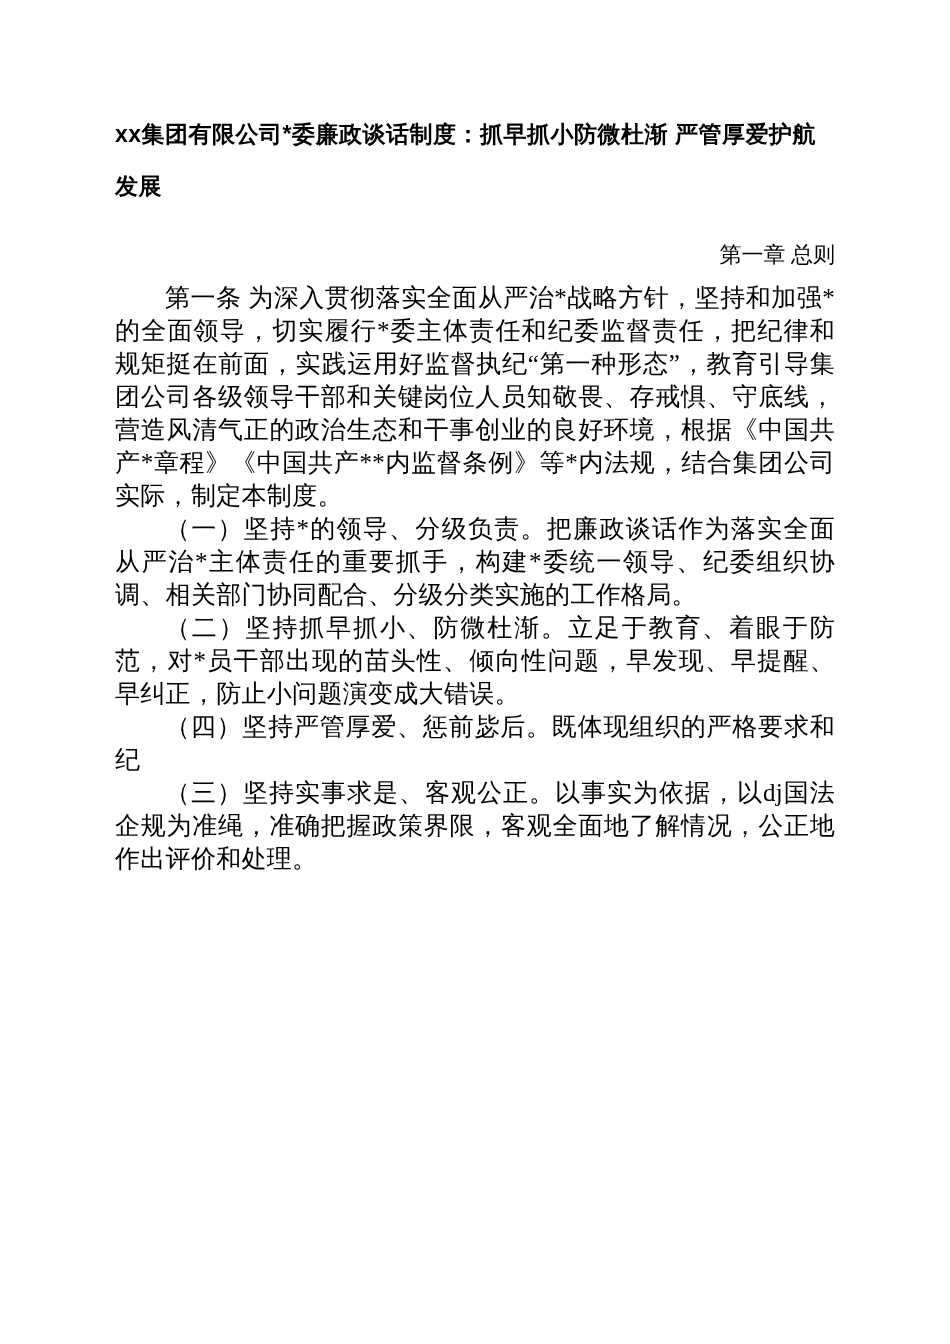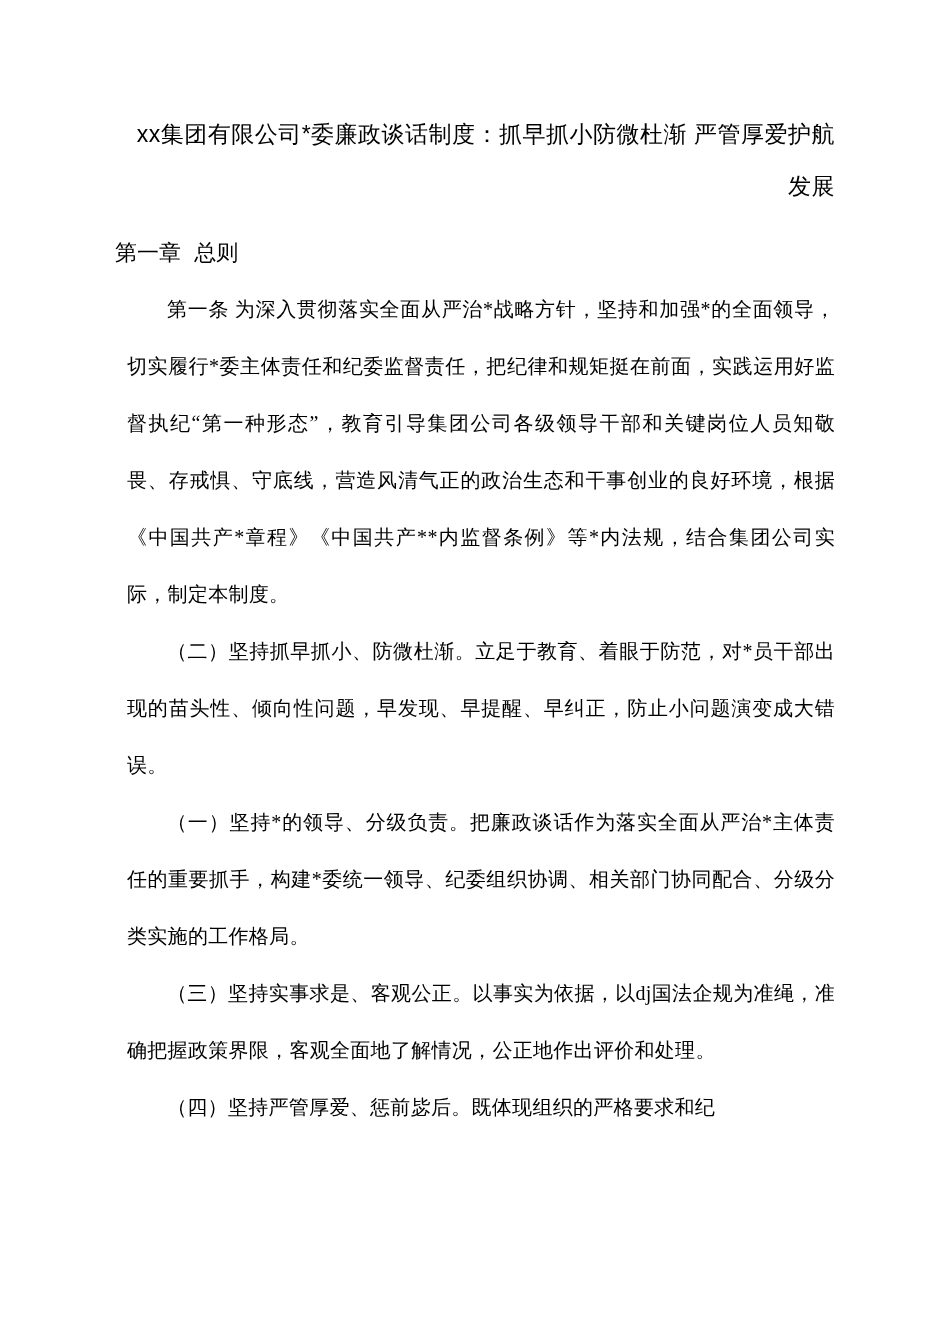--- a/index.html
+++ b/index.html
@@ -11,58 +11,56 @@
     width: 950px;
     height: 1344px;
     margin: 0 auto;
     background: #ffffff;
     color: #000000;
     padding: 108px 115px 0 115px;
     overflow: hidden;
   }
   .doc-title {
     font-size: 23px;
-    font-weight: normal;
-    text-align: right;
+    font-weight: bold;
+    text-align: left;
     line-height: 52px;
     letter-spacing: 0.5px;
     margin-bottom: 20px;
     font-family: "Liberation Sans", "DejaVu Sans", sans-serif;
   }
   .chapter-heading {
     font-size: 22px;
     font-weight: normal;
-    text-align: left;
+    text-align: right;
     line-height: 45px;
     margin-bottom: 4px;
-    font-family: Liberation Mono, monospace;
   }
   .para {
-    font-size: 20px;
-    line-height: 57px;
+    font-size: 25px;
+    line-height: 33px;
     text-align: justify;
     text-justify: inter-ideograph;
     text-indent: 2em;
     letter-spacing: 0.3px;
     word-break: break-all;
-    margin-left: 12px;
   }
 </style>
 </head>
 <body>
 
 <div class="page">
   <h1 class="doc-title">xx集团有限公司*委廉政谈话制度：抓早抓小防微杜渐 严管厚爱护航发展</h1>
 
   <h2 class="chapter-heading">第一章 总则</h2>
 
   <p class="para">第一条 为深入贯彻落实全面从严治*战略方针，坚持和加强*的全面领导，切实履行*委主体责任和纪委监督责任，把纪律和规矩挺在前面，实践运用好监督执纪“第一种形态”，教育引导集团公司各级领导干部和关键岗位人员知敬畏、存戒惧、守底线，营造风清气正的政治生态和干事创业的良好环境，根据《中国共产*章程》《中国共产**内监督条例》等*内法规，结合集团公司实际，制定本制度。</p>
 
 
 
+  <p class="para">（一）坚持*的领导、分级负责。把廉政谈话作为落实全面从严治*主体责任的重要抓手，构建*委统一领导、纪委组织协调、相关部门协同配合、分级分类实施的工作格局。</p>
+
   <p class="para">（二）坚持抓早抓小、防微杜渐。立足于教育、着眼于防范，对*员干部出现的苗头性、倾向性问题，早发现、早提醒、早纠正，防止小问题演变成大错误。</p>
 
-  <p class="para">（一）坚持*的领导、分级负责。把廉政谈话作为落实全面从严治*主体责任的重要抓手，构建*委统一领导、纪委组织协调、相关部门协同配合、分级分类实施的工作格局。</p>
+  <p class="para">（四）坚持严管厚爱、惩前毖后。既体现组织的严格要求和纪</p>
 
   <p class="para">（三）坚持实事求是、客观公正。以事实为依据，以dj国法企规为准绳，准确把握政策界限，客观全面地了解情况，公正地作出评价和处理。</p>
-
-  <p class="para">（四）坚持严管厚爱、惩前毖后。既体现组织的严格要求和纪</p>
 </div>
 
 </body></html>

